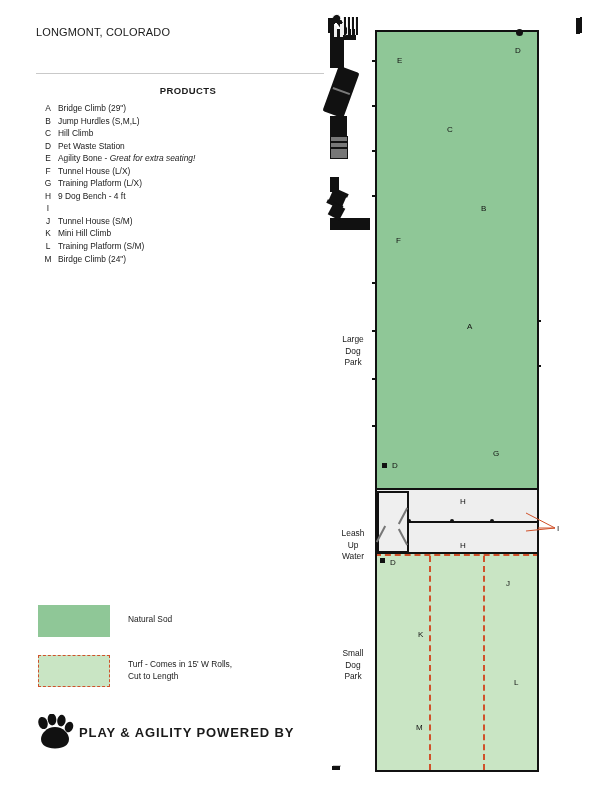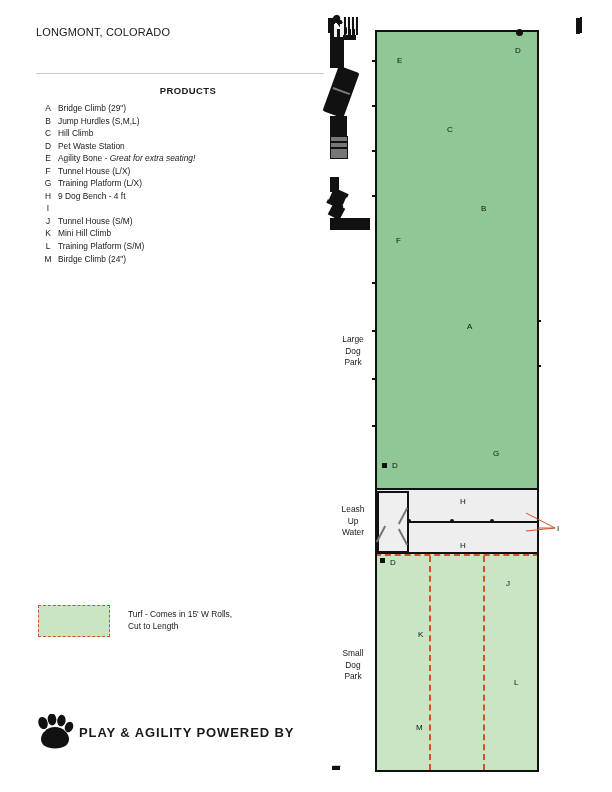--- a/index.html
+++ b/index.html
@@ -145,21 +145,21 @@
     height: 750px;
   }
   .park-label {
     position: absolute;
     font-size: 8.4px;
     line-height: 11.5px;
     text-align: center;
     width: 46px;
   }
   #label-large-dog-park { left: 0px;  top: 314px; }
-  #label-leash-up-area  { left: 0px;  top: 484px; }
+  #label-leash-up-area  { left: 0px;  top: 508px; }
   #label-small-dog-park { left: 0px;  top: 628px; }
 
   
   .park {
     position: absolute;
     box-sizing: border-box;
   }
   #large-park {
     left: 45px;
     top: 10px;
@@ -524,20 +524,24 @@
     <span class="product-key">L</span>
     <span class="product-label">Training Platform (S/M)</span>
   </div>
   <div class="product-row">
     <span class="product-key">M</span>
     <span class="product-label">Birdge Climb (24")</span>
   </div>
 </div>
 
 <div id="legend">
+  <div class="legend-row">
+    <div class="legend-swatch sod"></div>
+    <div class="legend-text">Natural Sod</div>
+  </div>
   <div class="legend-row turf-row">
     <div class="legend-swatch turf"></div>
     <div class="legend-text">
       <div>Turf - Comes in 15' W Rolls,</div>
       <div>Cut to Length</div>
     </div>
   </div>
 </div>
 
 <div id="logo">

